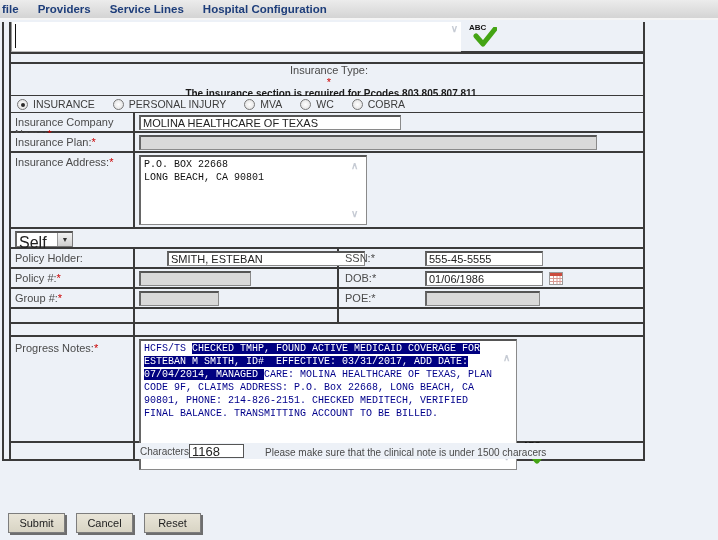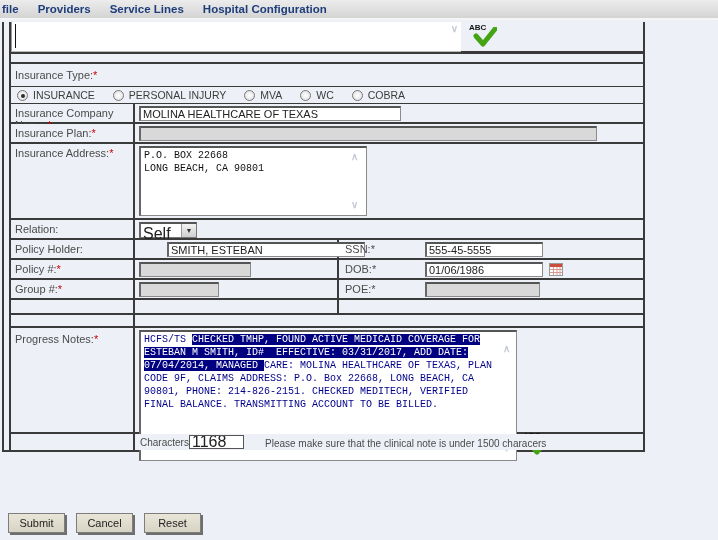--- a/index.html
+++ b/index.html
@@ -18,21 +18,21 @@
     border-bottom:2px solid #f5f5f5; display:flex;align-items:center;padding-left:2px;}
   .menu-item{color:var(--menu-text);font-weight:bold;font-size:11.5px;margin-right:19px;cursor:default;}
   
   .form-table{position:absolute;left:2px;top:22px;width:643px;
     border:2px solid var(--border);border-top:none;background:var(--form-bg);padding-left:5px;}
   .rows-wrap{border-left:2px solid var(--border);}
   .row{position:relative;border-bottom:2px solid var(--border);display:flex;background:var(--form-bg);}
   .row.thin-sep{border-bottom:1px solid var(--border);}
   .rA{height:32px;border-bottom-width:3px;}
   .rB{height:10px;}
-  .rC{height:23px;align-items:center;padding-left:4px;display:flex;}
+  .rC{height:32px;align-items:center;padding-left:4px;display:flex;flex-direction:column;}
   .rD{height:17px;align-items:center;padding-left:6px;display:flex;}
   .rE,.rF,.rH,.rI,.rJ,.rK{height:20px;}
   .rG{height:76px;}
   .rL{height:15px;}
   .rM{height:13px;}
   .rN{height:106px;}
   .rO{height:16px;border-bottom:none;}
   .cell-label{width:124px;border-right:2px solid var(--border);padding:3px 2px 0 4px;
     font-size:11px;color:#4a4a4a;flex:0 0 auto;}
   .cell-label .req{color:var(--required-mark);}
@@ -70,21 +70,21 @@
   .fake-select .arrow{width:15px;background:linear-gradient(#f2f2f2,#cfcfcf);border-left:1px solid #999;
     font-size:7px;color:#333;text-align:center;line-height:13px;}
   
   .abc-icon{position:absolute;width:30px;height:26px;cursor:pointer;}
   .abc-text{position:absolute;left:0;top:0;font-size:8px;font-weight:bold;color:#111;letter-spacing:0;}
   .abc-check{position:absolute;left:4px;top:4px;width:24px;height:20px;}
   
   .cal-icon{position:absolute;width:14px;height:13px;cursor:pointer;}
   
   .chars-input{position:absolute;left:54px;top:1px;width:55px;height:14px;border:1px solid #555;
-    font-size:16px;padding:0 2px;background:#fff;color:#222;}
+    font-size:13px;padding:0 2px;background:#fff;color:#222;}
   .chars-label{font-size:10px;color:#4a4a4a;padding-top:3px;}
   .chars-note{position:absolute;left:130px;top:4px;font-size:10px;color:#4a4a4a;}
   
   .btn-row{position:absolute;left:8px;top:513px;display:flex;gap:11px;}
   .btn{width:57px;height:20px;background:linear-gradient(var(--button-bg),#d8d4c4);
     border:1px solid #7d7d7d;box-shadow:2px 2px 0 #6e6e6e;font-family:"Liberation Sans",sans-serif;
     font-size:11px;color:#222;cursor:pointer;}
   .note-bold{font-size:10px;font-weight:bold;color:#1a1a1a;margin-left:4px;}
   .lbl-inline{font-size:11px;color:#4a4a4a;}
 </style>
@@ -112,20 +112,21 @@
           <path d="M3 9 L10 17 L22 2" fill="none" stroke="#44a414" stroke-width="5" stroke-linecap="round" stroke-linejoin="round"></path>
         </svg>
       </div>
     </div>
 
     <div class="row rB"></div>
 
     <div class="row rC thin-sep">
       <span class="lbl-inline">Insurance Type:</span>
         <span class="lbl-inline" style="color:var(--required-mark)">*</span>
+      <span class="note-bold">The insurance section is required for Pcodes 803,805,807,811</span>
     </div>
 
     <div class="row rD thin-sep">
       <span class="radio-opt">
         <span class="radio checked"></span>
         <span class="radio-label">INSURANCE</span>
       </span>
       <span class="radio-opt">
         <span class="radio"></span>
         <span class="radio-label">PERSONAL INJURY</span>
@@ -162,21 +163,20 @@
       <div class="cell-label"><span>Insurance Address:</span><span class="req"></span><span class="req">*</span></div>
       <div class="cell-field">
         <div class="mono-box addr-box">P.O. BOX 22668
 LONG BEACH, CA 90801</div>
         <span class="scroll-glyph" style="left:216px;top:8px;">∧</span>
         <span class="scroll-glyph" style="left:216px;top:56px;">∨</span>
       </div>
     </div>
 
     <div class="row rH">
-      <div class="cell-label"><span>Relation:</span></div>
       <div class="cell-field">
         <div class="fake-select">
           <span class="val">Self</span>
           <span class="arrow">▼</span>
         </div>
       </div>
     </div>
 
     <div class="row rI">
       <div class="cell-label"><span>Policy Holder:</span></div>

